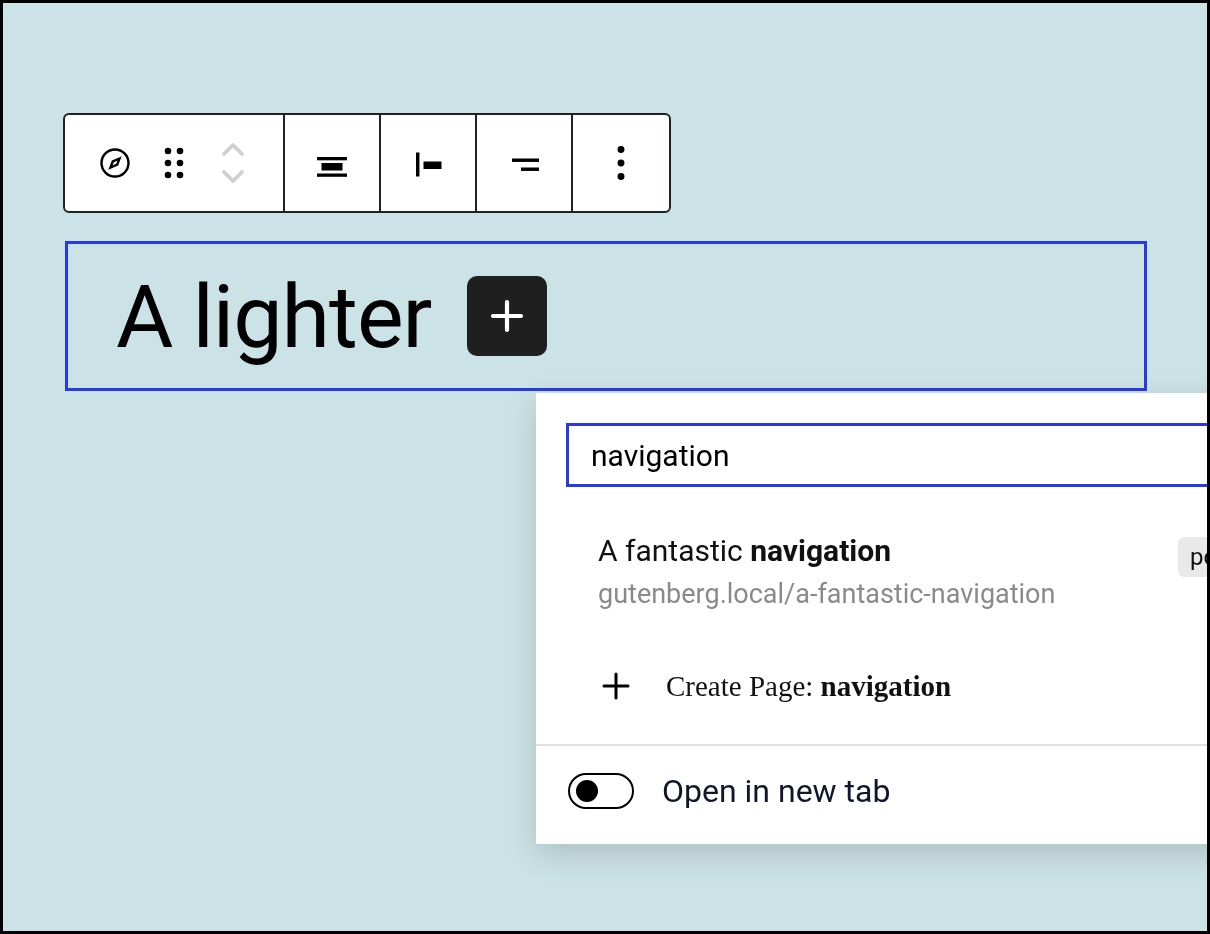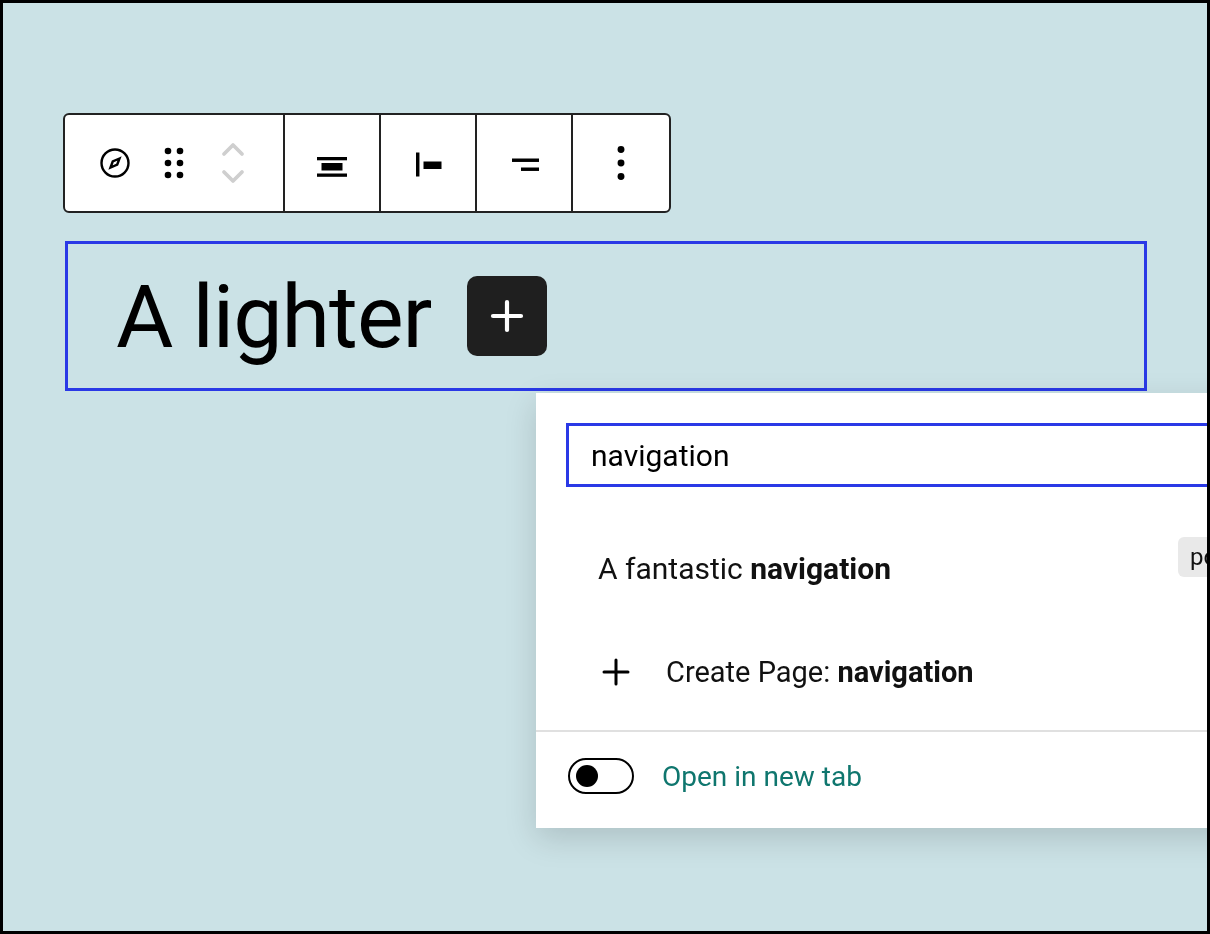--- a/index.html
+++ b/index.html
@@ -91,21 +91,21 @@
       font-size: 30px;
       outline: none;
       font-family: inherit;
     }
     .result {
       display: flex;
       justify-content: space-between;
       align-items: flex-start;
       padding: 46px 30px 30px 62px;
     }
-    .result-text { flex: 1; margin-top: 18px; }
+    .result-text { flex: 1; }
     .result-title {
       font-size: 30px;
       color: #111;
       margin-bottom: 10px;
       font-weight: 400;
     }
     .result-title b { font-weight: 700; }
     .result-url {
       font-size: 27px;
       color: #8a8a8a;
@@ -121,33 +121,33 @@
       width: 48px;
       overflow: hidden;
       white-space: nowrap;
     }
     .create-row {
       display: flex;
       align-items: center;
       gap: 32px;
       padding: 28px 30px 40px 62px;
     }
-    .create-label { font-size: 29px; color: #111; font-weight: 400; }
+    .create-label { font-size: 29px; color: #111; font-weight: 400; font-family: Liberation Serif, serif; }
     .create-label b { font-weight: 700; }
 
     .divider {
       height: 2px; background: #e0e0e0; width: 100%;
     }
     .footer-row {
       display: flex;
       align-items: center;
       gap: 28px;
       padding: 26px 30px 34px 32px;
     }
-    .footer-label { font-size: 28px; color: #0f766e; }
+    .footer-label { font-size: 32px; color: #0f172a; }
 
     
     .toggle {
       width: 66px; height: 36px;
       border: 2.5px solid #000;
       border-radius: 999px;
       position: relative;
       background: #fff;
     }
     .toggle .knob {
@@ -242,20 +242,21 @@
     <div class="popover-inner">
       <div class="search-wrap">
         <input class="search-input" type="text" value="navigation" style="">
       </div>
 
       <div class="result">
         <div class="result-text">
           <div class="result-title">
             <span>A fantastic </span><b>navigation</b>
           </div>
+          <div class="result-url">gutenberg.local/a-fantastic-navigation</div>
         </div>
         <div class="badge-trunc">po</div>
       </div>
 
       <div class="create-row">
         <span class="icon">
           <svg width="36" height="36" viewBox="0 0 24 24" fill="none" stroke="#000" stroke-width="2" stroke-linecap="round">
             <line x1="12" y1="4" x2="12" y2="20"></line>
             <line x1="4" y1="12" x2="20" y2="12"></line>
           </svg>

